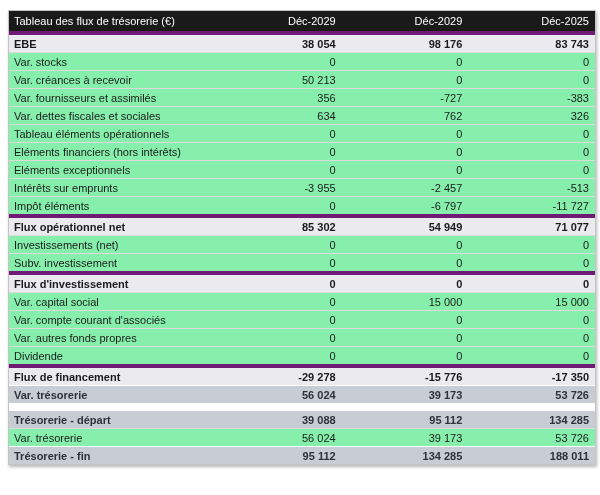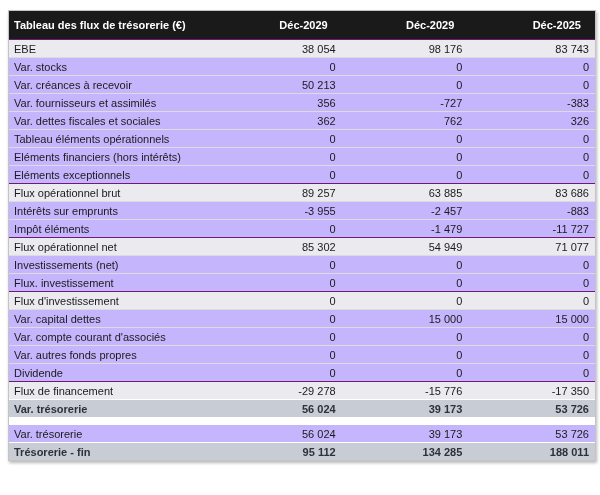--- a/index.html
+++ b/index.html
@@ -32,42 +32,42 @@
     width:100%;
     border-collapse:collapse;
     table-layout:fixed;
     font-size:11px;
     color:var(--text);
   }
   col.c-label{width:206px;}
   thead th{
     background:var(--header-bg);
     color:var(--header-text);
-    font-weight:bold;
-    height:28px;
-    padding:0 14px;
+    font-weight:normal;
+    height:20px;
+    padding:0 6px;
     text-align:right;
     white-space:nowrap;
     overflow:hidden;
   }
   thead th.c-label{text-align:left;padding-left:5px;}
   td{
     height:17px;
     padding:0 6px;
     white-space:nowrap;
     overflow:hidden;
     text-align:right;
   }
   td.c-label{text-align:left;padding-left:5px;}
-  tr.row-normal{background:#c4b5fd;border-top:1px solid var(--row-border);}
+  tr.row-normal{background:#86efac;border-top:1px solid var(--row-border);}
   tbody tr:first-child.row-normal{border-top:1px solid #ffffff;}
   tr.row-subtotal{
     background:var(--subtotal-bg);
-    font-weight:normal;
-    border-top:1px solid #701a75;
+    font-weight:bold;
+    border-top:4px solid #701a75;
   }
   tr.row-highlight{
     background:var(--highlight-bg);
     font-weight:bold;
     color:var(--highlight-text);
     border-top:1px solid #ffffff;
   }
   tr.spacer-row td{
     height:7px;
     background:#ffffff;
@@ -114,86 +114,80 @@
           <td>0</td>
         </tr>
         <tr class="row-normal">
           <td class="c-label">Var. fournisseurs et assimilés</td>
           <td>356</td>
           <td>-727</td>
           <td>-383</td>
         </tr>
         <tr class="row-normal">
           <td class="c-label">Var. dettes fiscales et sociales</td>
-          <td>362</td>
+          <td>634</td>
           <td>762</td>
           <td>326</td>
         </tr>
         <tr class="row-normal">
           <td class="c-label">Tableau éléments opérationnels</td>
           <td>0</td>
           <td>0</td>
           <td>0</td>
         </tr>
         <tr class="row-normal">
           <td class="c-label">Eléments financiers (hors intérêts)</td>
           <td>0</td>
           <td>0</td>
           <td>0</td>
         </tr>
         <tr class="row-normal">
           <td class="c-label">Eléments exceptionnels</td>
           <td>0</td>
           <td>0</td>
           <td>0</td>
-        </tr>
-        <tr class="row-subtotal">
-          <td class="c-label">Flux opérationnel brut</td>
-          <td>89 257</td>
-          <td>63 885</td>
-          <td>83 686</td>
         </tr>
         <tr class="row-normal">
           <td class="c-label">Intérêts sur emprunts</td>
           <td>-3 955</td>
           <td>-2 457</td>
-          <td>-883</td>
+          <td>-513</td>
         </tr>
         <tr class="row-normal">
           <td class="c-label">Impôt éléments</td>
           <td>0</td>
-          <td>-1 479</td>
+          <td>-6 797</td>
           <td>-11 727</td>
         </tr>
         <tr class="row-subtotal">
           <td class="c-label">Flux opérationnel net</td>
           <td>85 302</td>
           <td>54 949</td>
           <td>71 077</td>
         </tr>
         <tr class="row-normal">
           <td class="c-label">Investissements (net)</td>
           <td>0</td>
           <td>0</td>
           <td>0</td>
         </tr>
         <tr class="row-normal">
-          <td class="c-label">Flux. investissement</td>
+          <td class="c-label">Subv. investissement</td>
           <td>0</td>
           <td>0</td>
           <td>0</td>
         </tr>
         <tr class="row-subtotal">
           <td class="c-label">Flux d'investissement</td>
           <td>0</td>
           <td>0</td>
           <td>0</td>
         </tr>
         <tr class="row-normal">
-          <td class="c-label">Var. capital dettes</td>
+          <td class="c-label">Var. capital social</td>
           <td>0</td>
           <td>15 000</td>
           <td>15 000</td>
         </tr>
         <tr class="row-normal">
           <td class="c-label">Var. compte courant d'associés</td>
           <td>0</td>
           <td>0</td>
           <td>0</td>
         </tr>
@@ -221,20 +215,26 @@
           <td>39 173</td>
           <td>53 726</td>
         </tr>
       </tbody>
     <tbody>
       <tr class="spacer-row">
         <td colspan="4"></td>
       </tr>
     </tbody>
     <tbody>
+        <tr class="row-highlight">
+          <td class="c-label">Trésorerie - départ</td>
+          <td>39 088</td>
+          <td>95 112</td>
+          <td>134 285</td>
+        </tr>
         <tr class="row-normal">
           <td class="c-label">Var. trésorerie</td>
           <td>56 024</td>
           <td>39 173</td>
           <td>53 726</td>
         </tr>
         <tr class="row-highlight">
           <td class="c-label">Trésorerie - fin</td>
           <td>95 112</td>
           <td>134 285</td>

